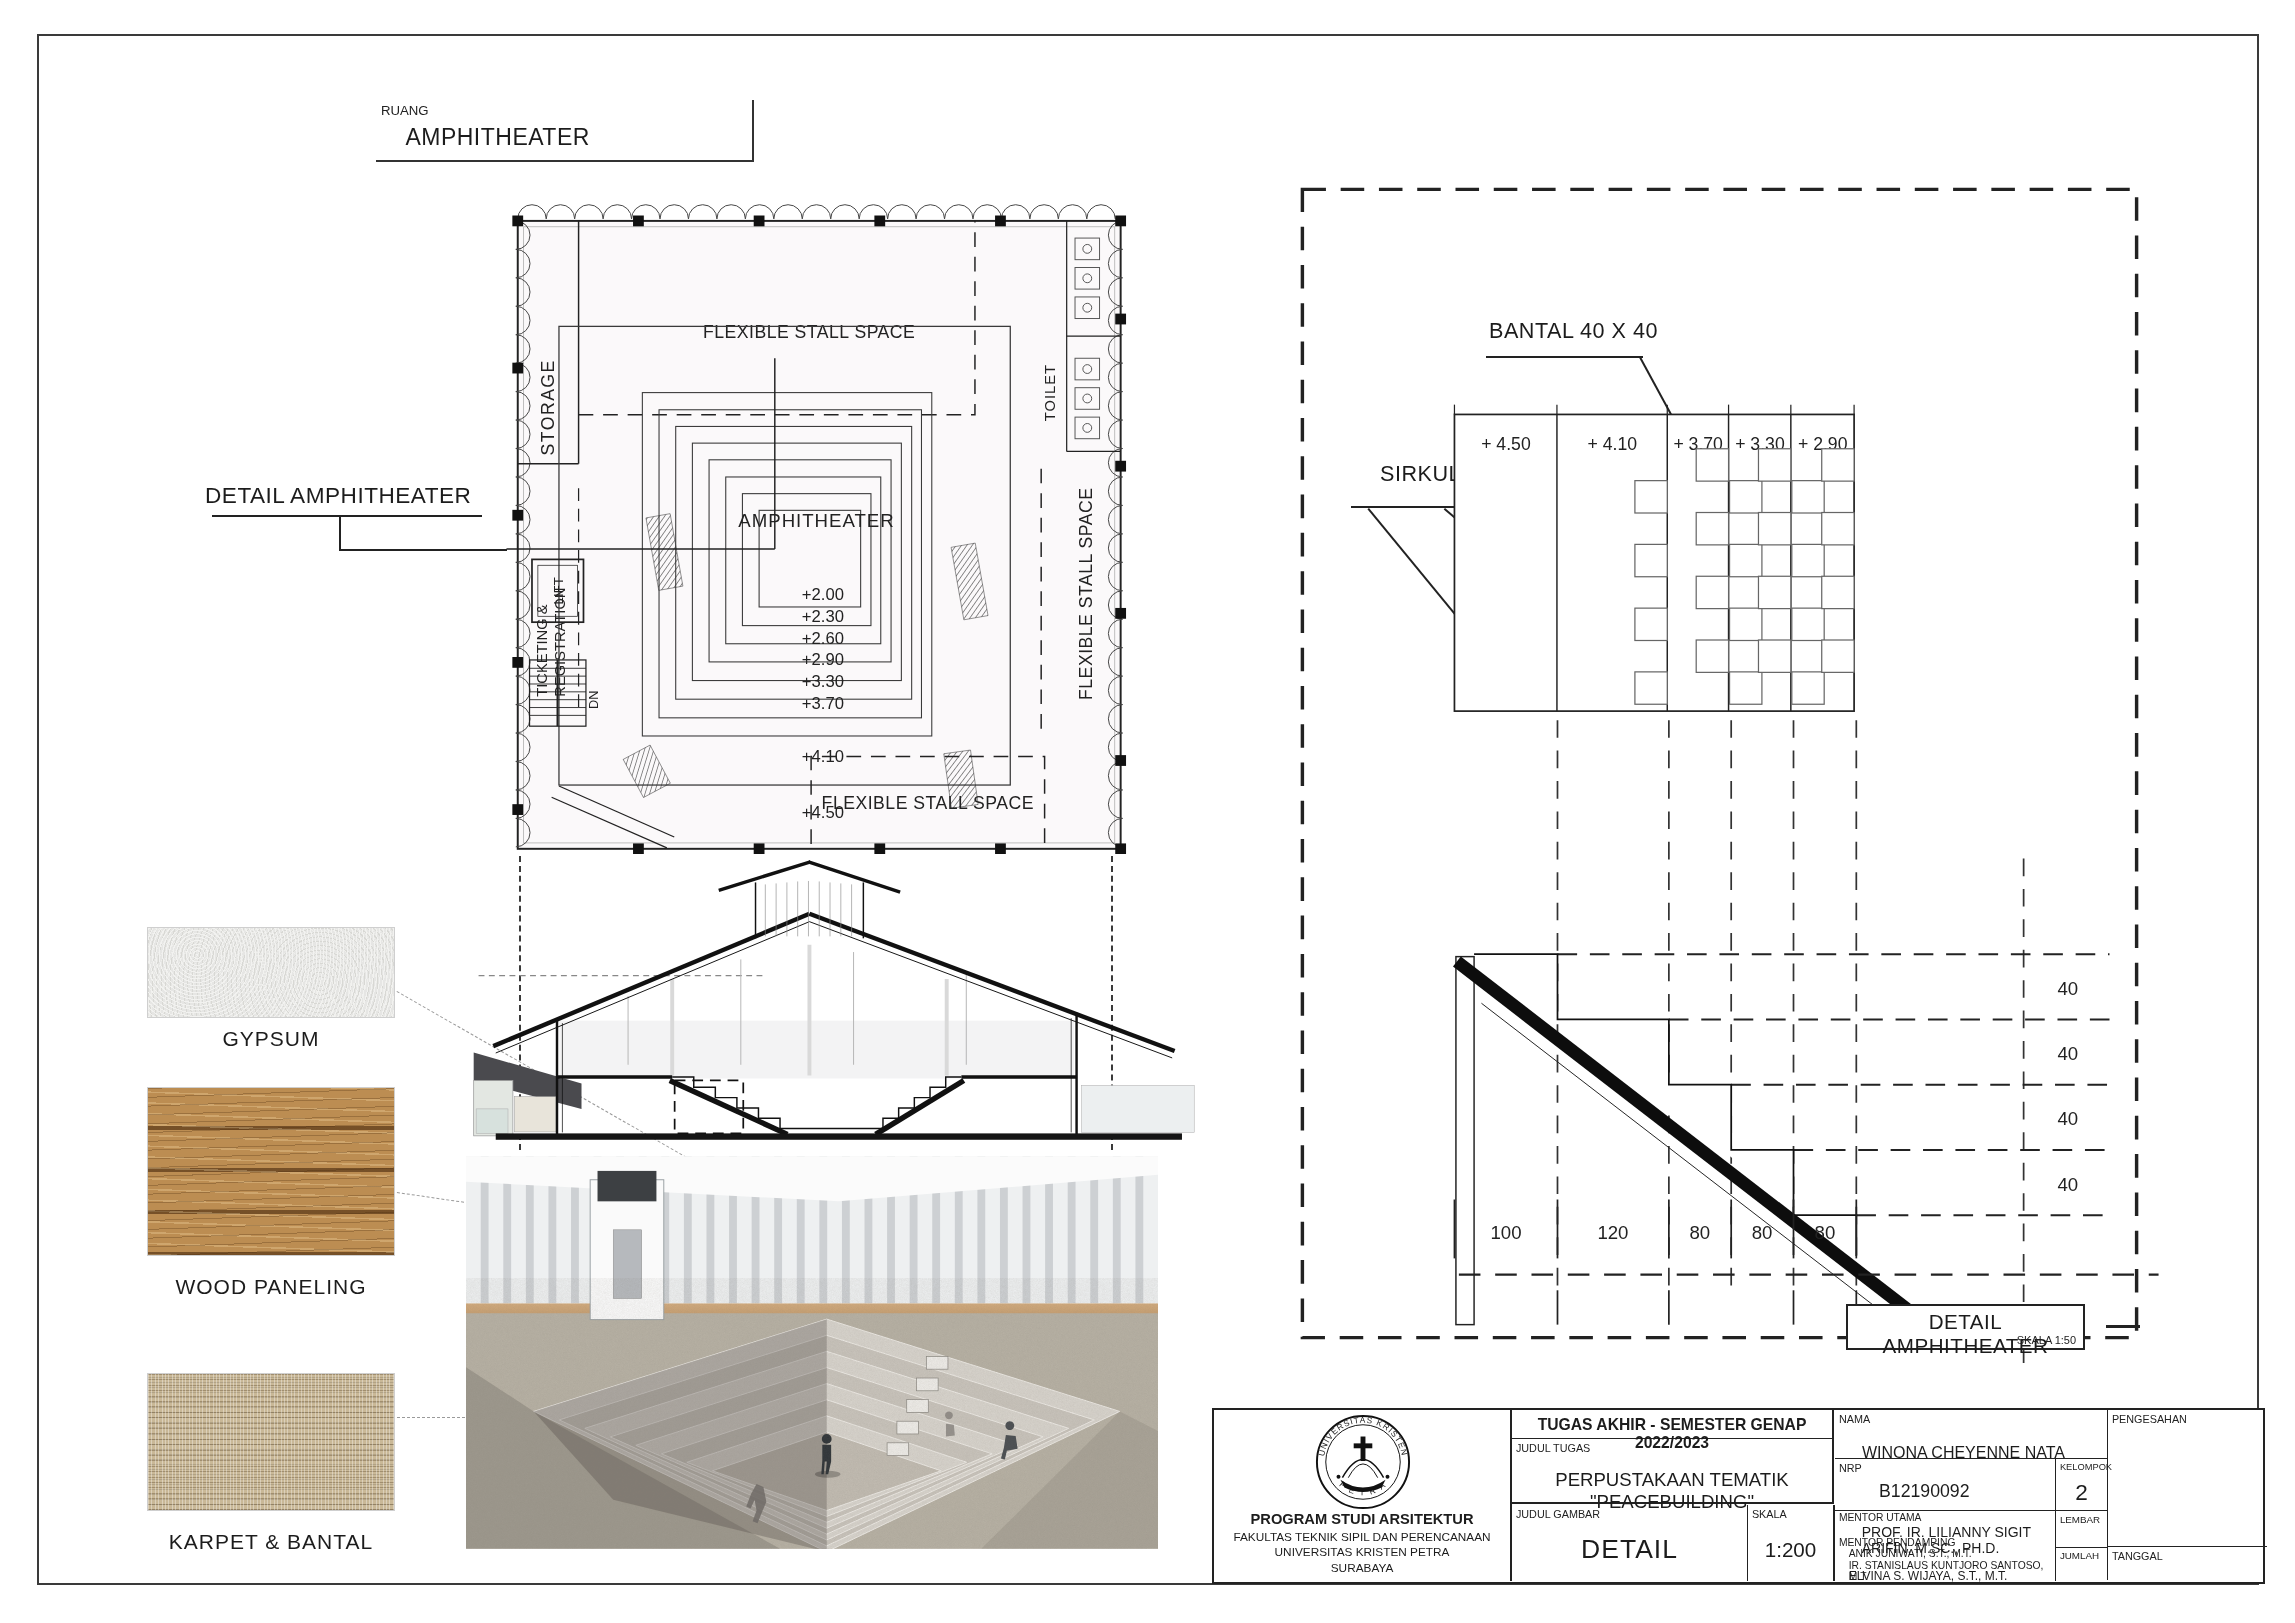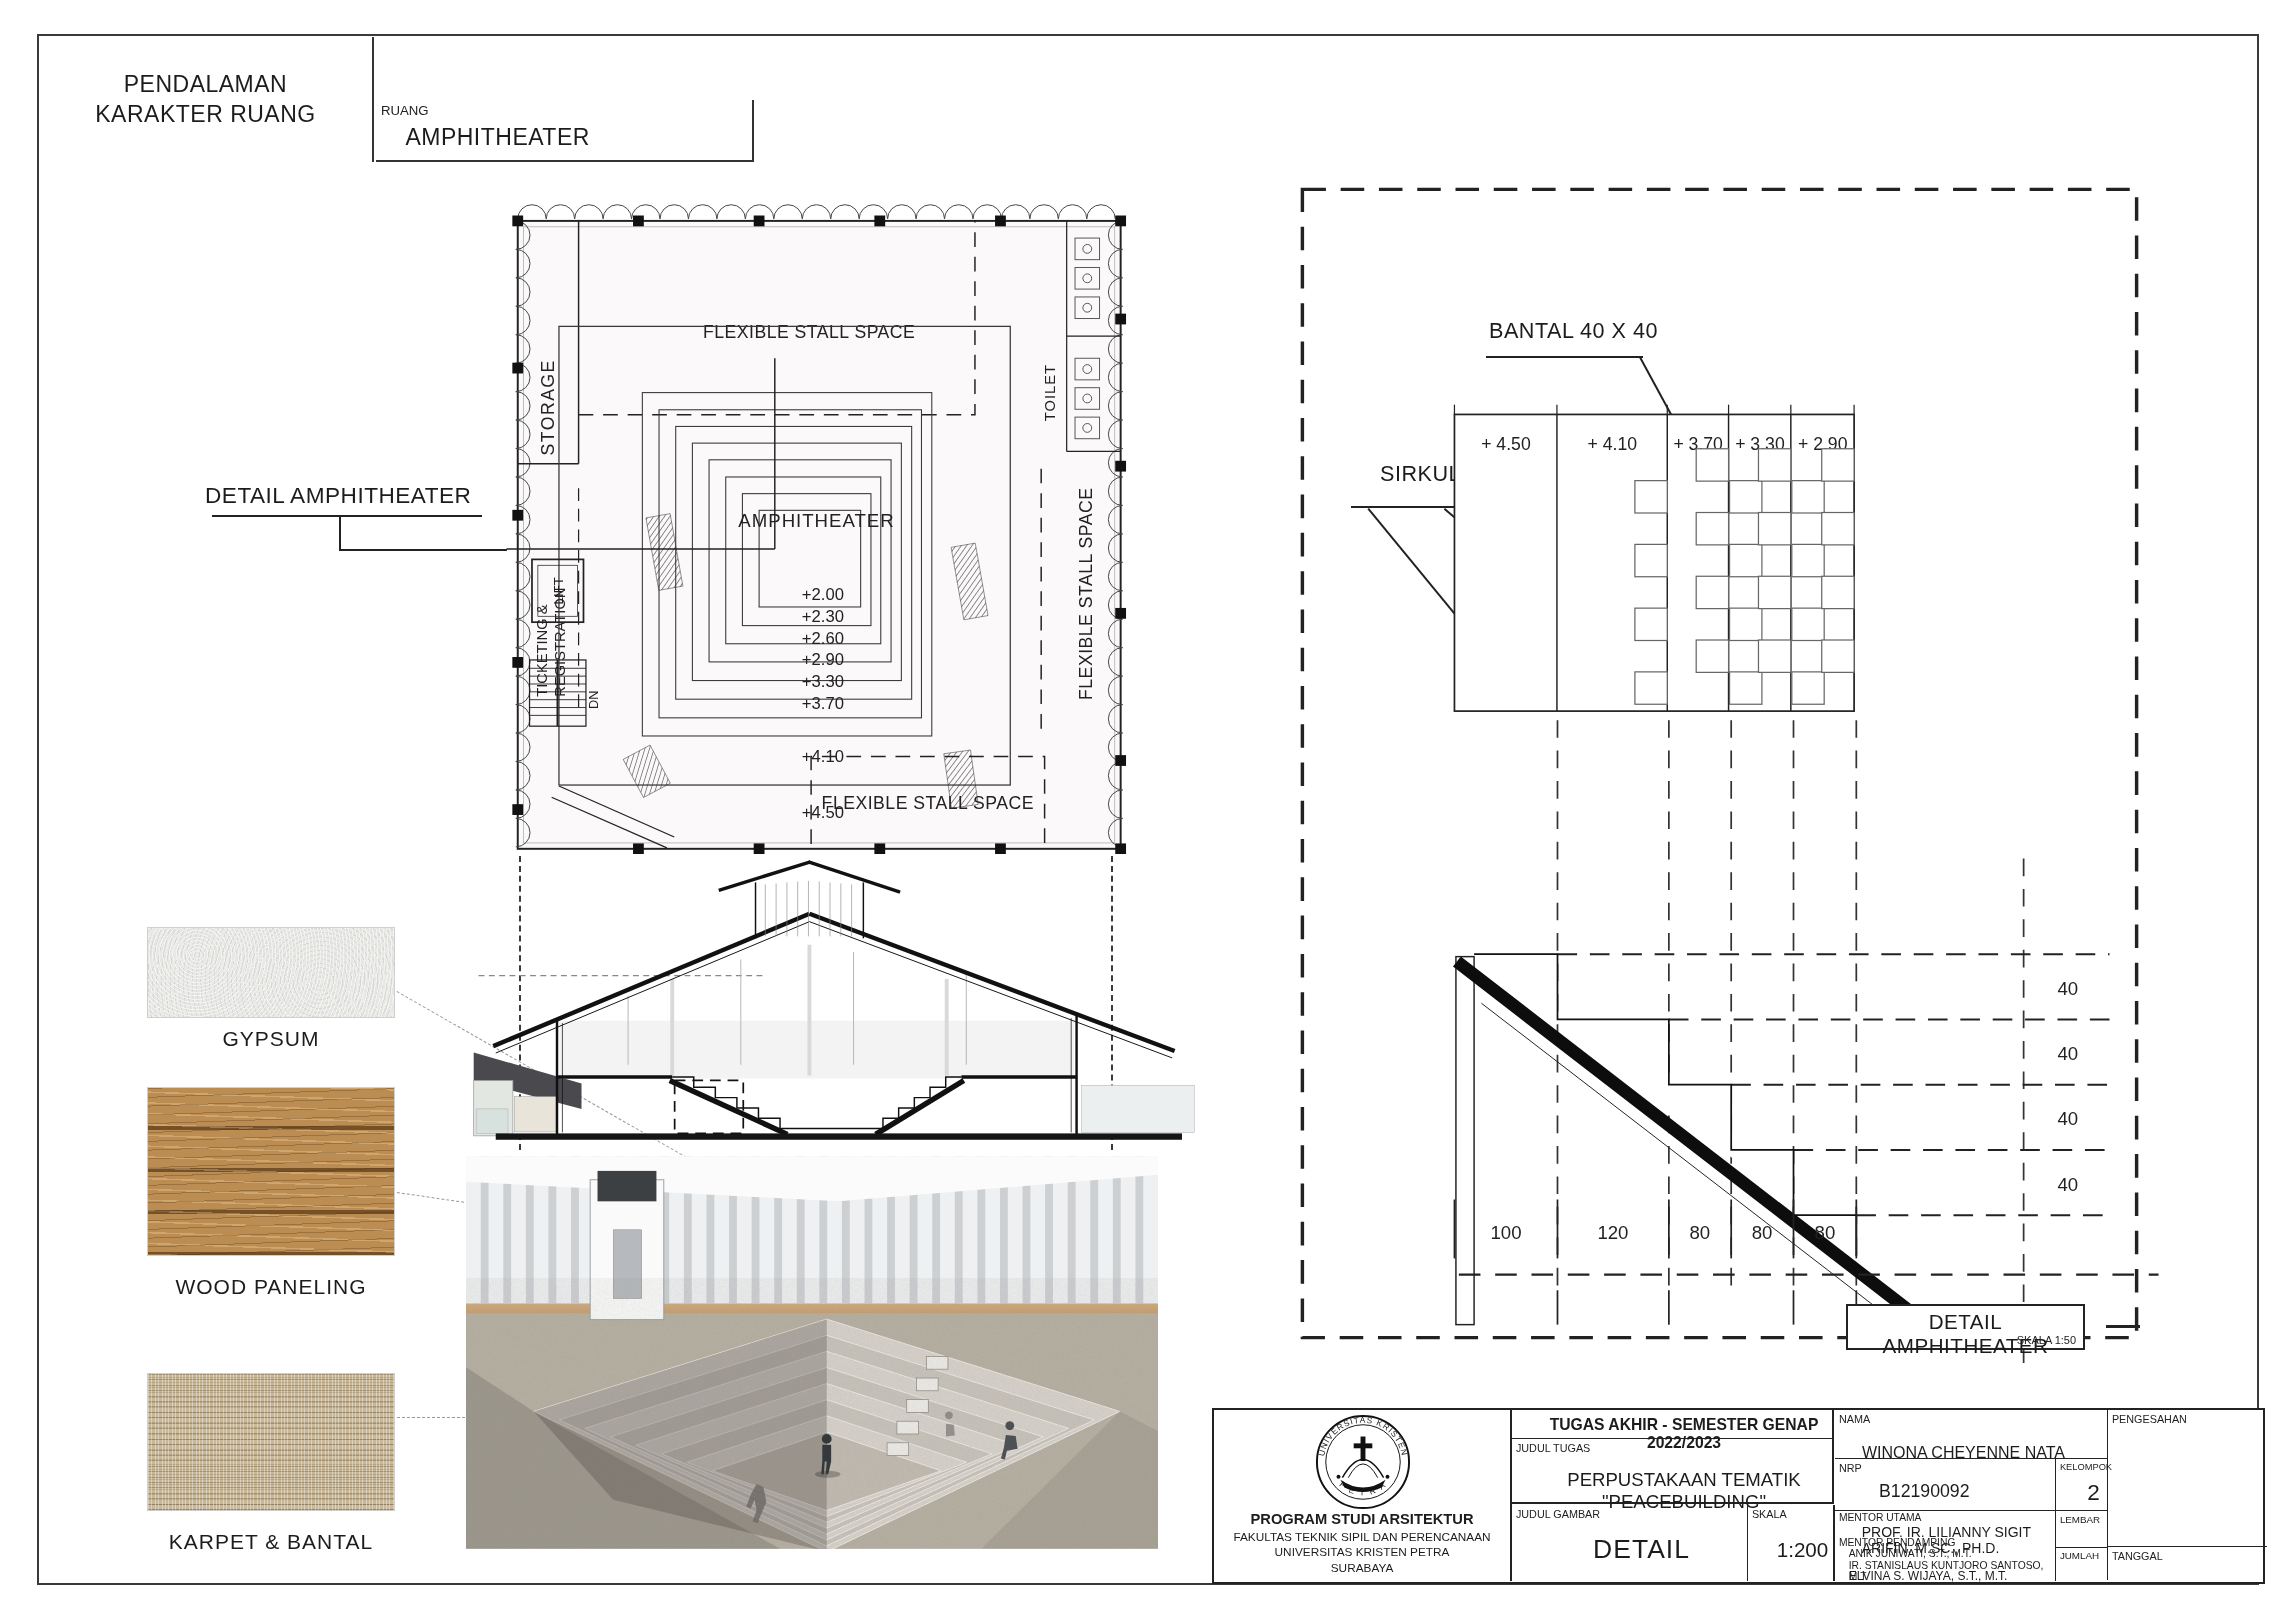--- a/index.html
+++ b/index.html
@@ -28,36 +28,32 @@
   .mat-label{left:147px;width:248px;text-align:center;font-size:21px;letter-spacing:1px;}
   .dash-leader{position:absolute;border-top:1.5px dashed #9a9a9a;transform-origin:left top;}
   .proj{position:absolute;border-left:2px dashed #3a3a3a;}
   .solid-leader{position:absolute;background:#222;height:2px;transform-origin:left top;}
   .det-label{font-size:21.6px;letter-spacing:0.5px;}
   .detail-box{left:1846px;top:1304px;width:239px;height:46px;border:2.5px solid #222;background:#fff;}
   .detail-box .t{position:absolute;left:0;top:3.9px;width:100%;text-align:center;font-size:20.6px;letter-spacing:0.5px;}
   .detail-box .s{position:absolute;right:6.9px;bottom:2px;font-size:11px;color:#222;}
   
   .tb{left:1212px;top:1408px;width:1053px;height:176px;border:2.5px solid #222;background:#fff;}
-  .tb-cell{position:absolute;box-sizing:border-box;border-color:#222;border-style:solid;border-width:0;padding-left:12px;}
+  .tb-cell{position:absolute;box-sizing:border-box;border-color:#222;border-style:solid;border-width:0;}
   .tb-label{position:absolute;left:3.9px;top:2.5px;font-size:10.8px;color:#222;}
   svg{font-family:inherit;}
   svg text{fill:#222;}
 </style>
 </head>
 <body>
 
 <div class="page">
 
   <div class="abs sheet-border"></div>
 
-  <div class="abs h-title">
-    <div>PENDALAMAN</div>
-    <div>KARAKTER RUANG</div>
-  </div>
   <div class="abs h-ruang">
     <div class="cell-label">RUANG</div>
     <div class="val">AMPHITHEATER</div>
   </div>
 
   <svg class="abs" style="left:505px;top:201px;" width="623" height="653" viewBox="0 0 1270 1330">
     <rect x="26" y="40" width="1229" height="1280" fill="#fbf9fa" stroke="#222" stroke-width="4"></rect>
     <rect x="38" y="52" width="1205" height="1256" fill="none" stroke="#a9a9a9" stroke-width="1.5"></rect>
     <g id="scallops" stroke="#444" stroke-width="2" fill="none">
         <path d="M26 36a29 29 0 0 1 58 0a29 29 0 0 1 58 0a29 29 0 0 1 58 0a29 29 0 0 1 58 0a29 29 0 0 1 58 0a29 29 0 0 1 58 0a29 29 0 0 1 58 0a29 29 0 0 1 58 0a29 29 0 0 1 58 0a29 29 0 0 1 58 0a29 29 0 0 1 58 0a29 29 0 0 1 58 0a29 29 0 0 1 58 0a29 29 0 0 1 58 0a29 29 0 0 1 58 0a29 29 0 0 1 58 0a29 29 0 0 1 58 0a29 29 0 0 1 58 0a29 29 0 0 1 58 0a29 29 0 0 1 58 0a29 29 0 0 1 58 0"></path>

